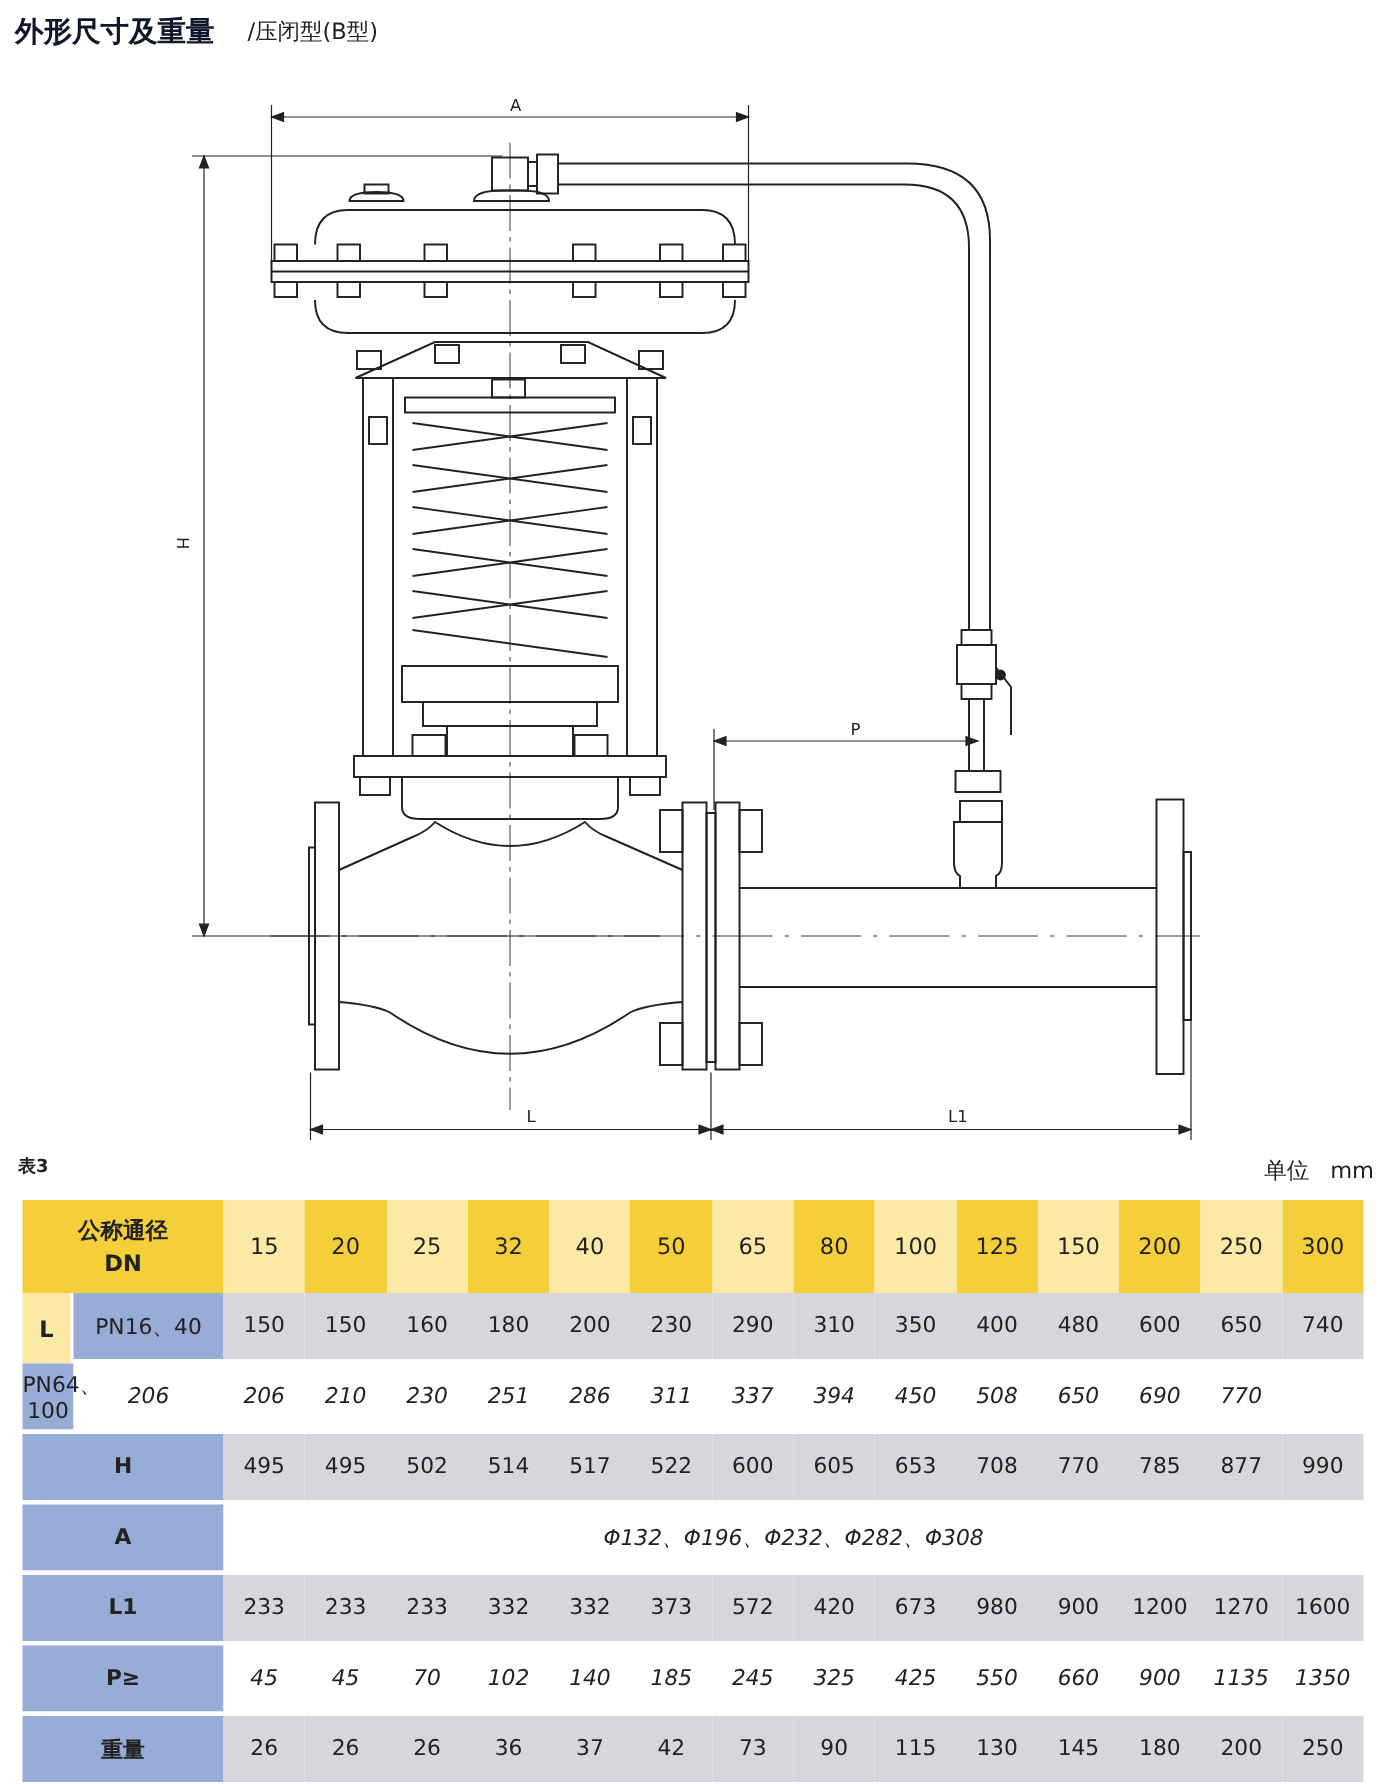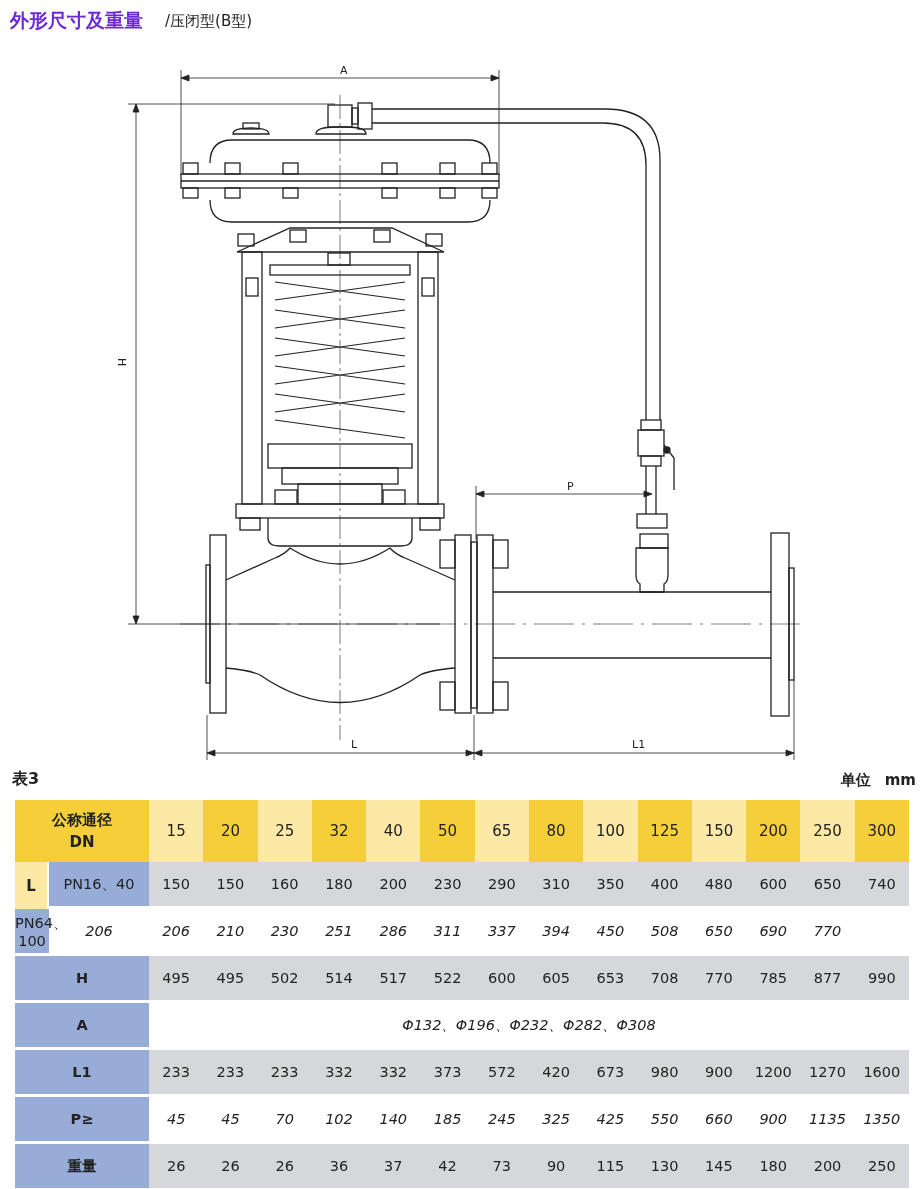--- a/index.html
+++ b/index.html
@@ -1,23 +1,23 @@
 <!DOCTYPE html>
 <html><head>
 <meta charset="utf-8">
 <style>
   html,body{margin:0;padding:0;background:#fff;}
   body{width:924px;height:1189px;position:relative;overflow:hidden;font-family:"DejaVu Sans",sans-serif;color:#222;}
-  .title{position:absolute;left:10px;top:8px;font-size:19px;font-weight:bold;color:#6d28d9;}
+  .title{position:absolute;left:10px;top:8px;font-size:19px;font-weight:bold;color:#0f172a;}
   .subtitle{position:absolute;left:165px;top:12px;font-size:15px;color:#222;text-align:center;}
   .drawing{position:absolute;left:0;top:50px;width:924px;height:715px;}
   .drawing svg{width:924px;height:715px;}
-  .tbl-caption{position:absolute;left:12px;top:769px;font-size:16px;font-weight:bold;}
+  .tbl-caption{position:absolute;left:12px;top:769px;font-size:12px;font-weight:bold;}
   .unit{position:absolute;right:8px;top:771px;font-size:15px;}
-  .unit span{margin-left:14px;font-weight:bold;}
+  .unit span{margin-left:14px;}
   table{position:absolute;left:15px;top:800px;width:894px;border-collapse:separate;border-spacing:0;table-layout:fixed;}
   td{text-align:center;font-size:14.5px;color:#222;padding:0;height:44px;}
   .hdr td{height:62px;font-size:15px;}
   .hdr-label{background:#f5cf3a;font-weight:bold;line-height:22px;margin-top:48px;}
   .dark{background:#f5cf3a;}
   .light{background:#fde9a6;}
   .blue{background:#98acd8;font-weight:bold;}
   .blue-n{background:#98acd8;}
   .gray td.v{background:#d6d7db;}
   .white td.v{background:#fff;font-style:italic;}

